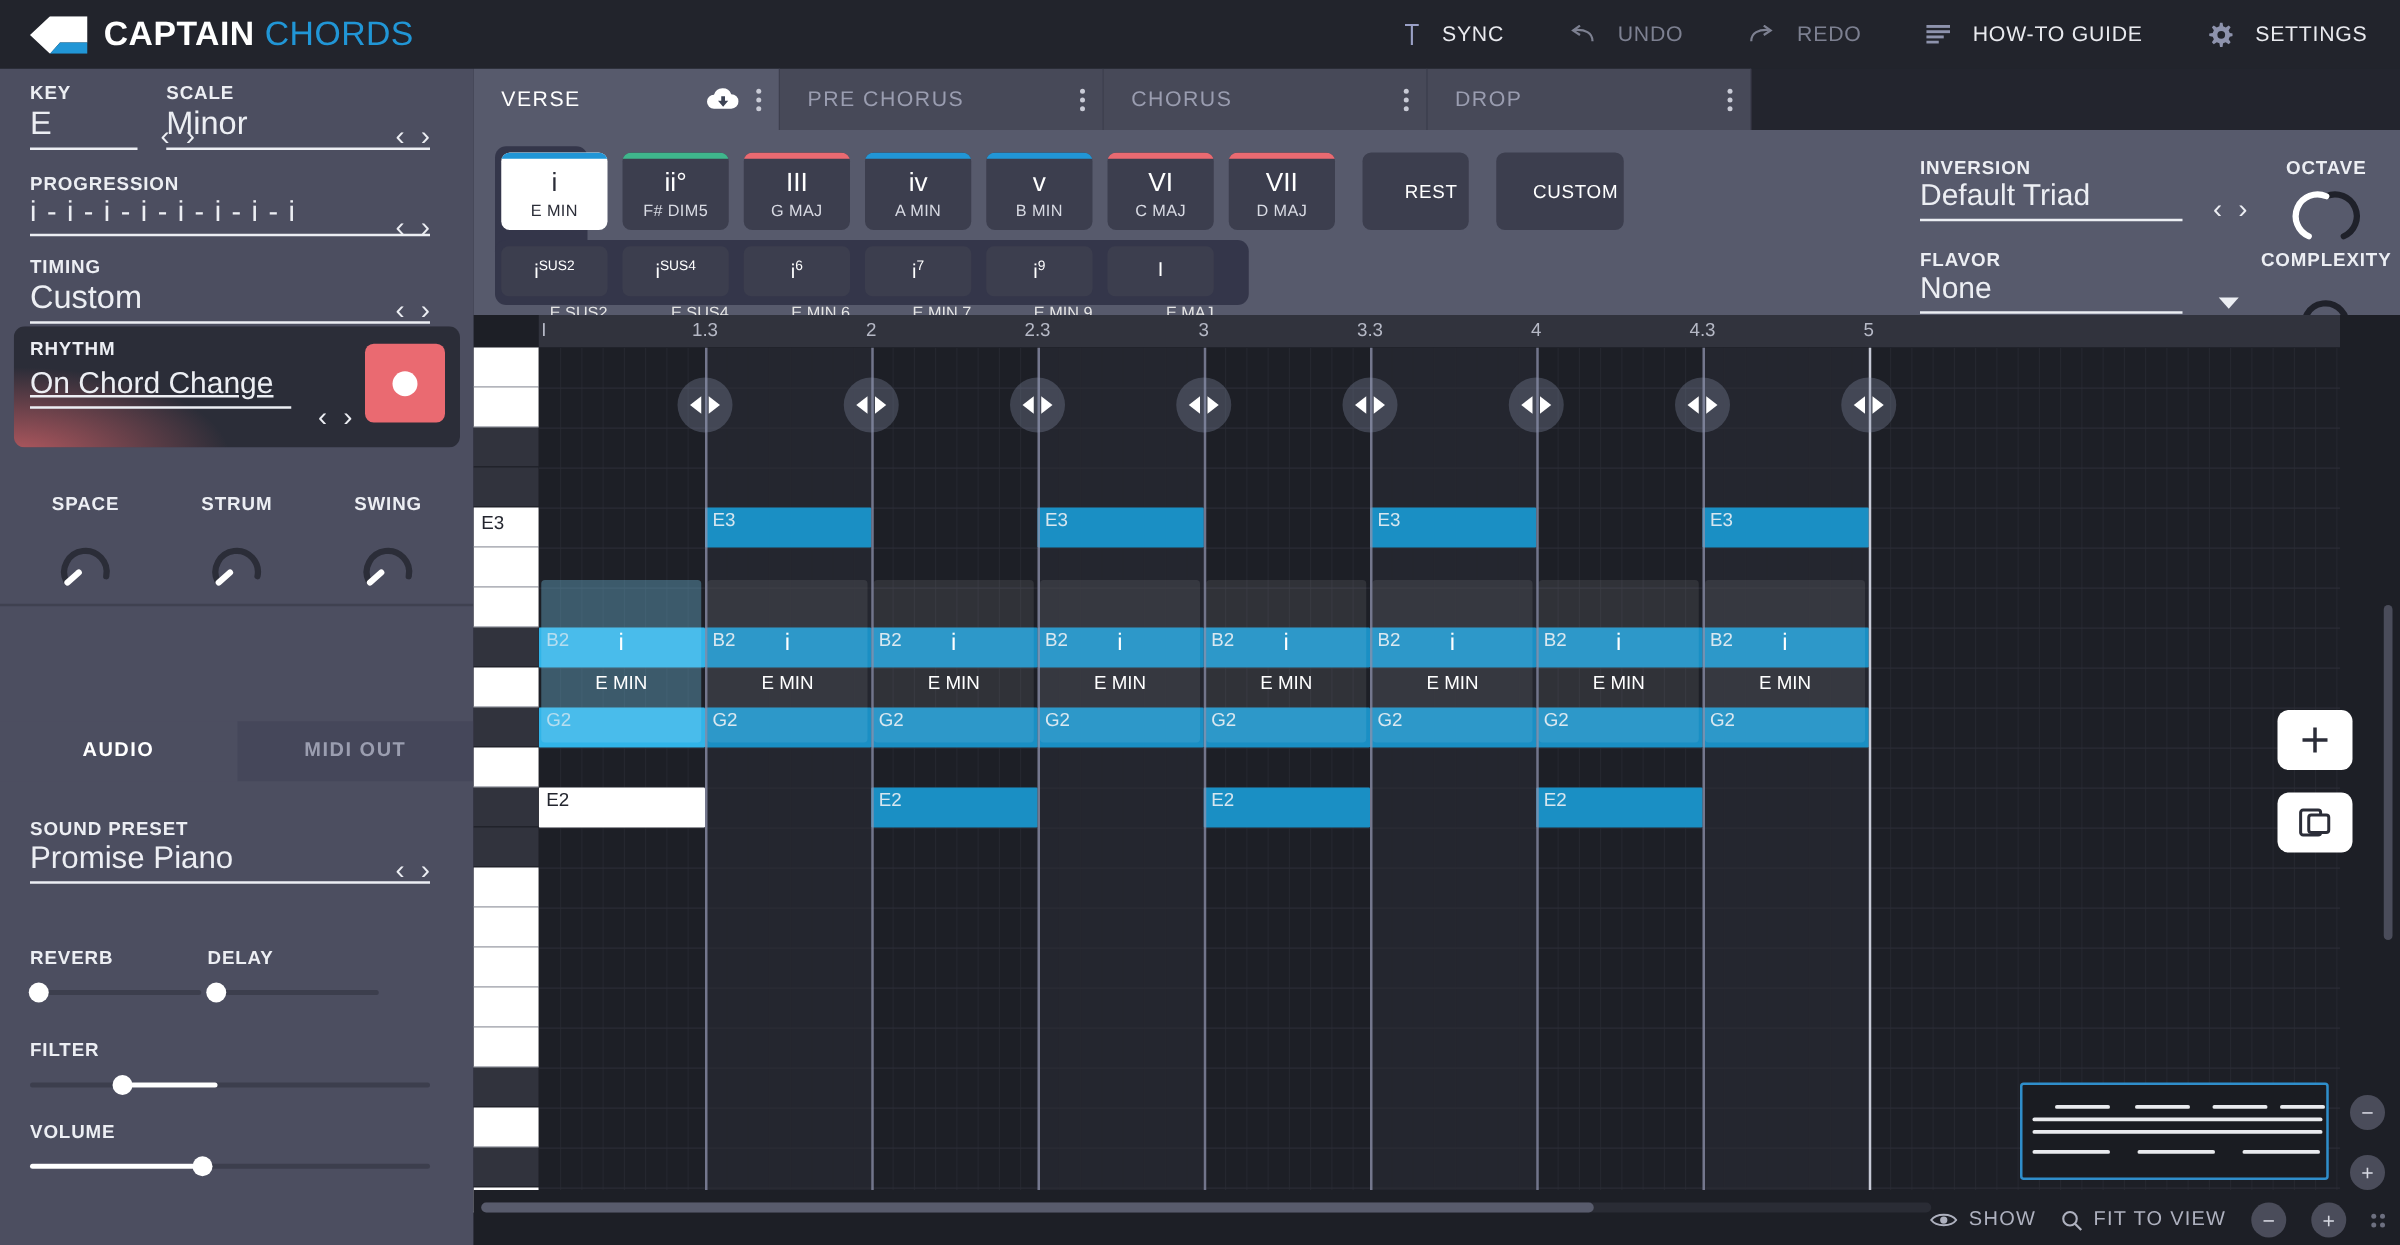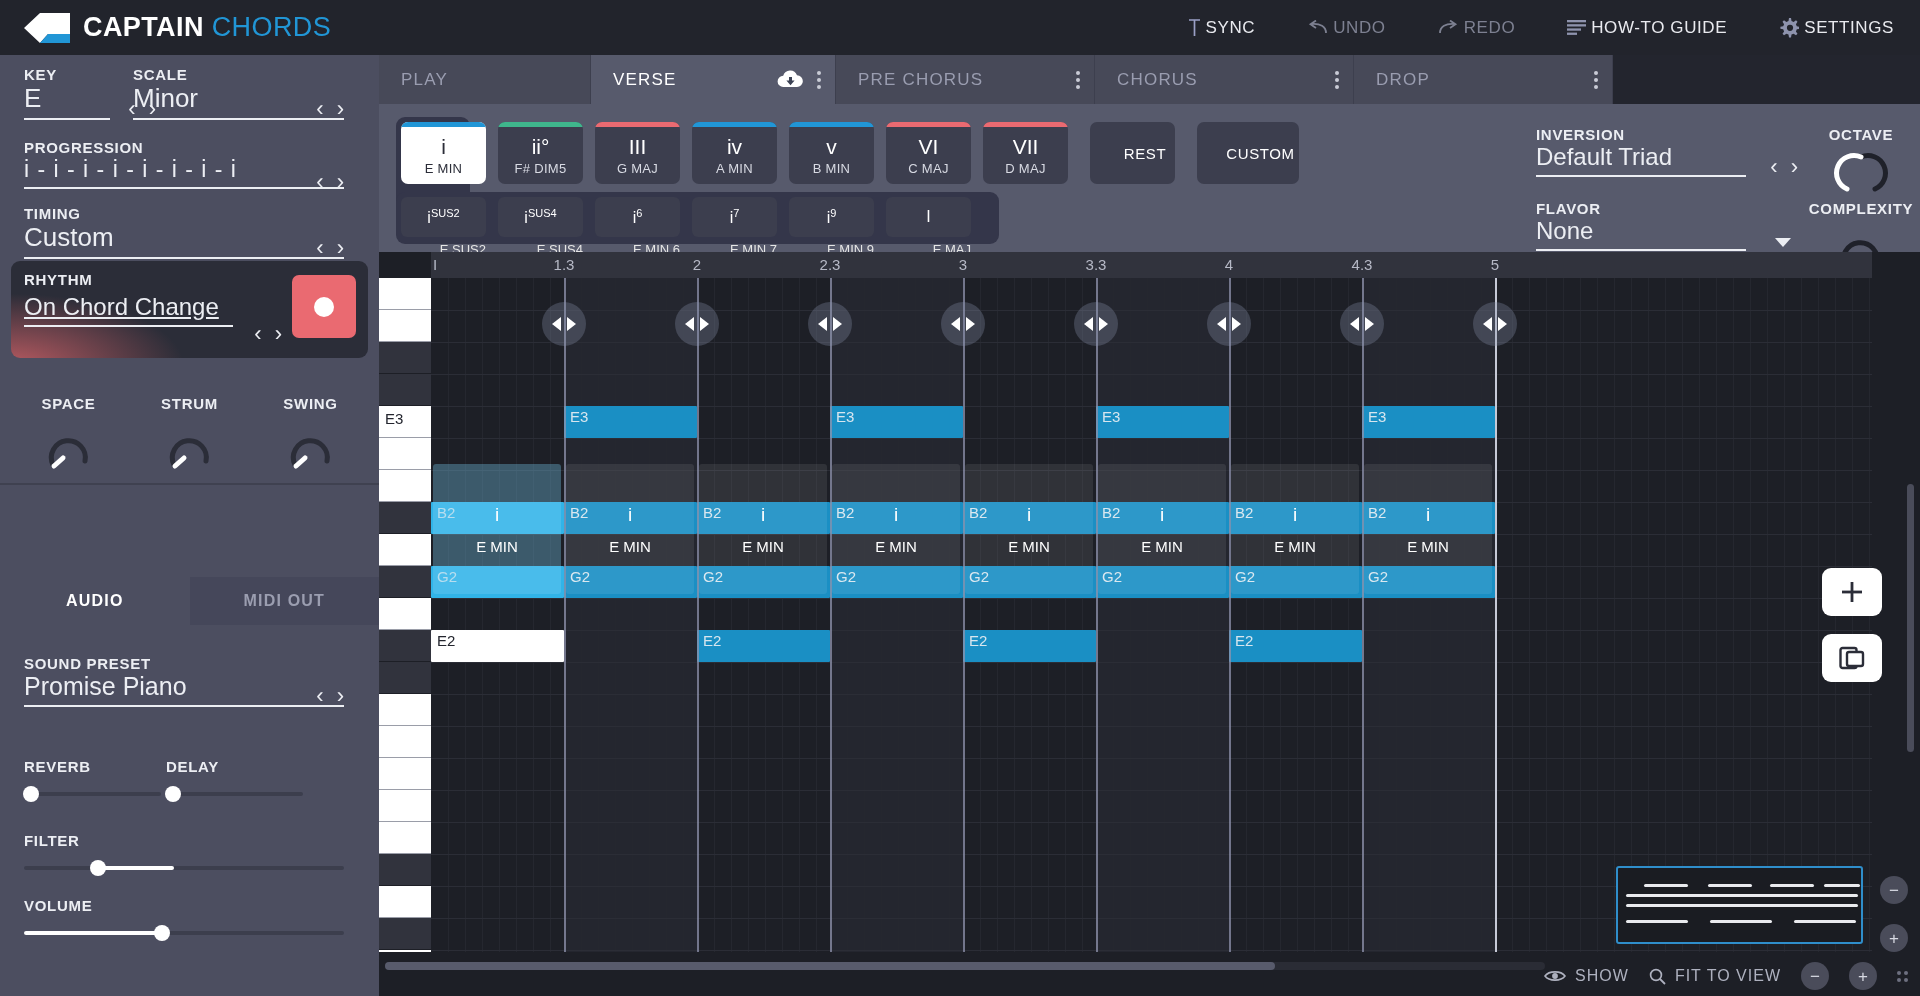--- a/index.html
+++ b/index.html
@@ -19,21 +19,21 @@
     display: flex; align-items: center;
   }
   .logo-wrap { display: flex; align-items: center; padding-left: 24px; }
   .logo-mark { width: 46px; height: 30px; margin-right: 13px; }
   .logo-text { font-size: 27px; font-weight: bold; letter-spacing: 0.4px; }
   .logo-text .w1 { color: #ffffff; }
   .logo-text .w2 { color: #2196d6; font-weight: normal; }
 
   .top-actions { margin-left: auto; display: flex; align-items: center; padding-right: 26px; }
   .top-btn {
-    display: flex; align-items: center; gap: 5px;
+    display: flex; align-items: center; gap: 18px;
     font-size: 17px; letter-spacing: 0.6px;
     color: #7d8091; margin-left: 52px; cursor: pointer; white-space: nowrap;
   }
   .top-btn.active { color: #e9eaef; }
   .top-btn .ti { display: flex; align-items: center; justify-content: center; }
 
   
   .sidebar {
     position: absolute; left: 0; top: 55px; width: 379px; height: 941px;
     background: #4c4e60;
@@ -470,23 +470,20 @@
       <span class="sb-label">VOLUME</span>
       <div class="sl-track">
         <div class="sl-fill" style="width:43%"></div>
         <div class="sl-knob" style="left:43%"></div>
       </div>
     </div>
 
   </div>
 
   <div class="sec-tabs">
-    <div class="sec-tab" style="width:212px">
-      <span>PLAY</span>
-    </div>
     <div class="sec-tab active" style="width:245px">
       <span>VERSE</span>
       <span class="meta">
         <svg width="26" height="19" viewBox="0 0 26 19">
           <path fill="#ffffff" d="M6.2 17 A5.6 5.6 0 0 1 6.2 5.8 A7.3 7.3 0 0 1 20 5.3 A5.6 5.6 0 0 1 20 17 Z"></path>
           <path fill="#3c4254" d="M12 7 h3 v3.6 h2.6 L13.5 15.3 L9.4 10.6 h2.6 Z"></path>
         </svg>
         <span class="dots3">
             <i></i>
             <i></i>

